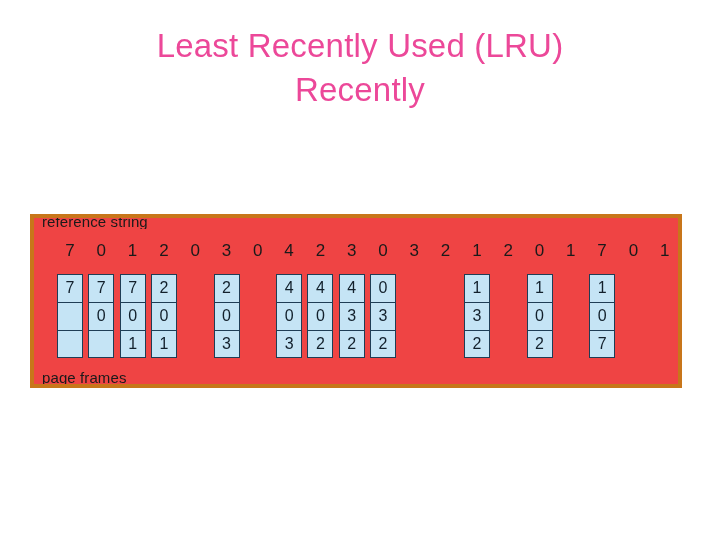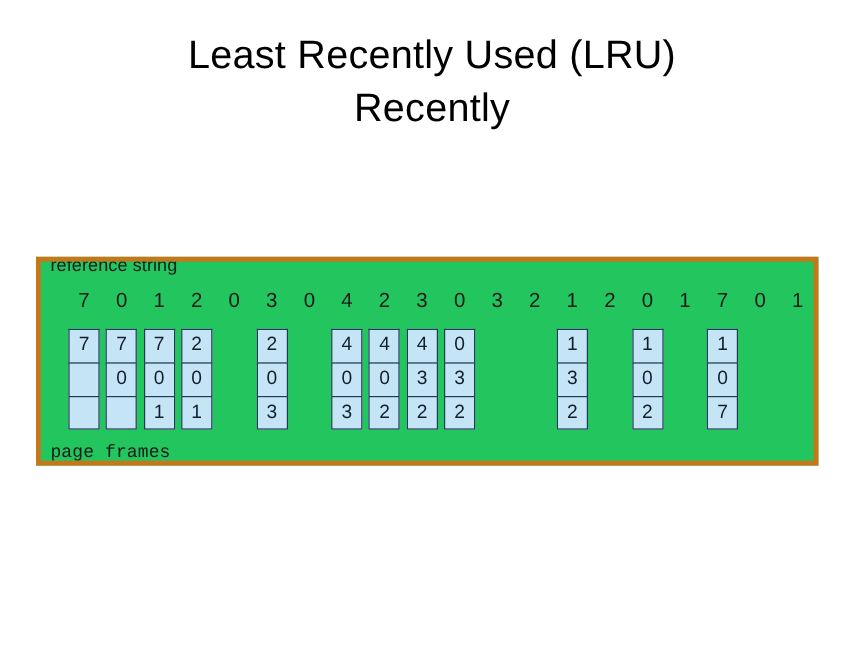--- a/index.html
+++ b/index.html
@@ -20,35 +20,35 @@
   .slide-title {
     position: absolute;
     left: 0;
     top: 24px;
     width: 720px;
     text-align: center;
     font-family: "Liberation Sans", sans-serif;
     font-size: 33px;
     line-height: 44px;
     font-weight: 400;
-    color: #000000;
+    color: #ec4899;
     letter-spacing: 0.2px;
   }
   .slide-title .title-line { display: block; }
 
   
   .diagram-frame {
     position: absolute;
     left: 30px;
     top: 214px;
     width: 652px;
     height: 174px;
     border: 4px solid #c8761a;
     box-sizing: border-box;
-    background: #22c55e;
+    background: #ef4444;
     overflow: hidden;
   }
 
   
   .diagram-inner {
     position: absolute;
     left: 0;
     top: 0;
     width: 644px;
     height: 166px;
@@ -70,21 +70,20 @@
     top: -4px;
     height: 15px;
     overflow: hidden;
   }
   
   .caption-frames {
     left: 8px;
     top: 152px;
     height: 14px;
     overflow: hidden;
-    font-family: Liberation Mono, monospace;
   }
 
   
   .reference-row {
     position: absolute;
     left: 0;
     top: 22px;
     width: 644px;
     height: 22px;
   }

